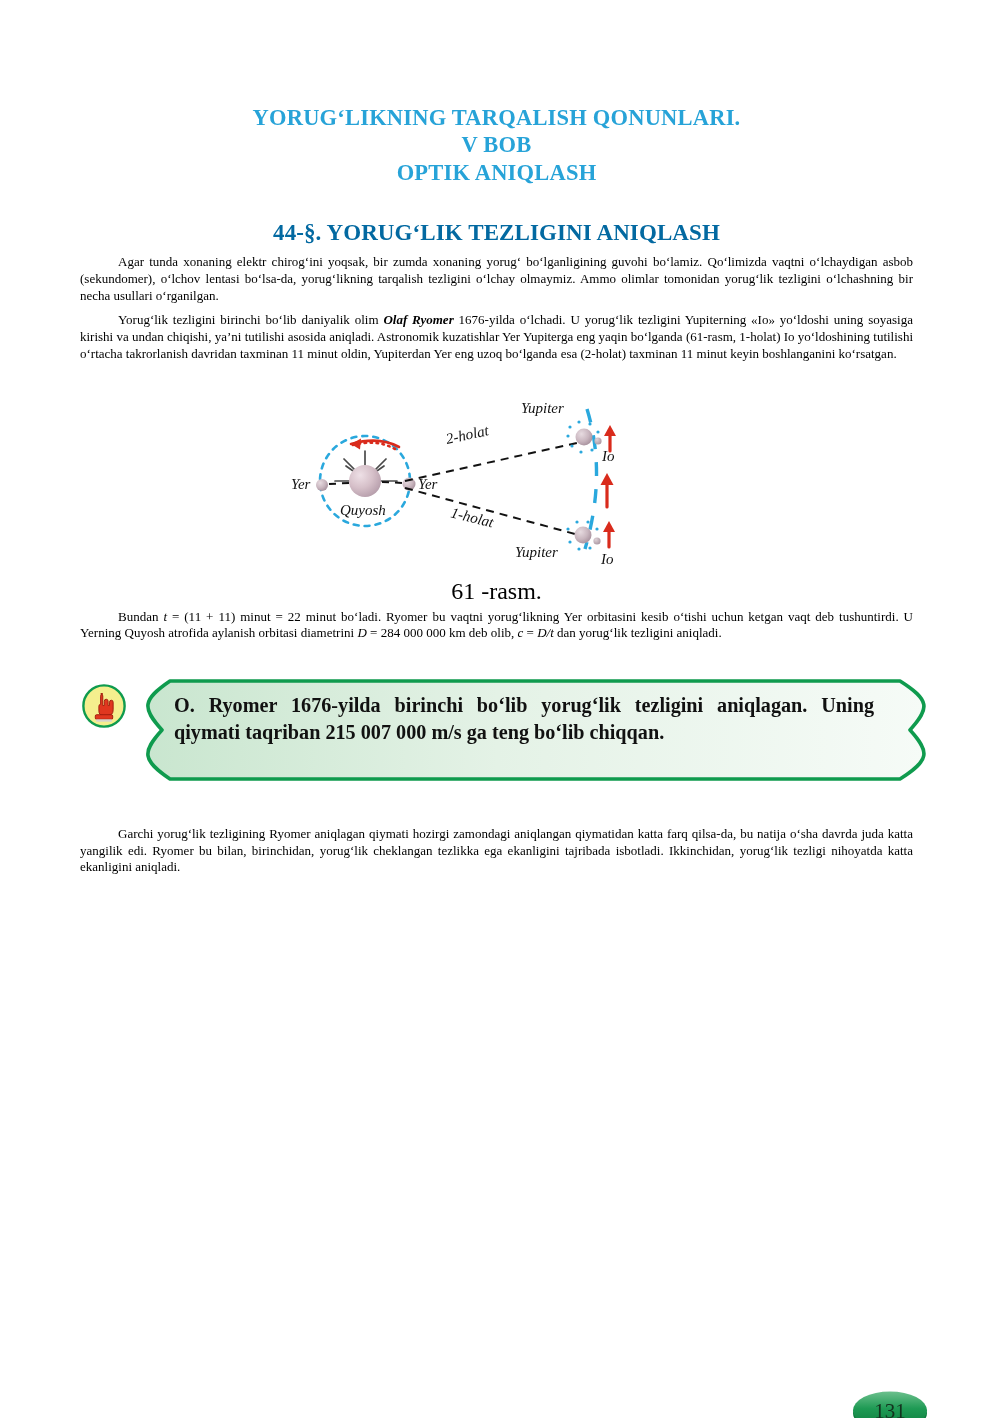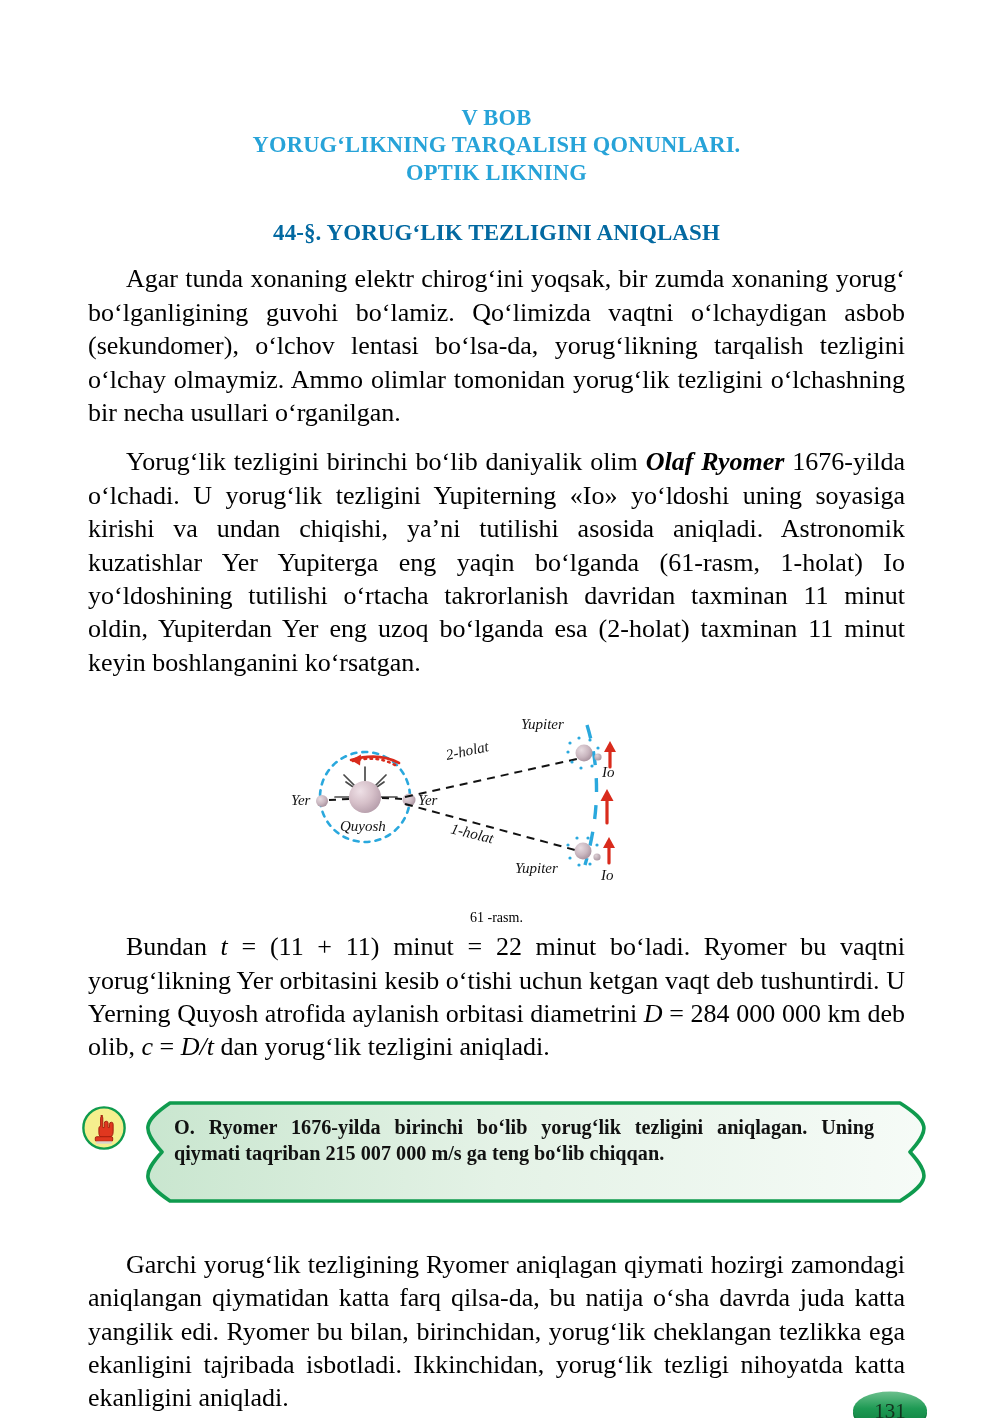--- a/index.html
+++ b/index.html
@@ -49,45 +49,45 @@
   .subhead {
     color: #27a3d8;
     font-weight: bold;
     font-size: 19.5px;
     margin-top: 40px;
     margin-left: 38px;
   }
 
   
   p.body {
-    font-size: 26px;
+    font-size: 13px;
     line-height: 1.285;
     text-align: justify;
     text-justify: inter-word;
-    margin: 16px;
+    margin: 8px;
     hyphens: manual;
   }
   p.indent { text-indent: 38px; }
   .gap-1 { margin-top: 22px; }
   .gap-2 { margin-top: 18px; }
 
   i.term { font-style: italic; }
   b.name { font-weight: bold; font-style: italic; }
 
   
   .figure-wrap {
     margin-top: 26px;
     width: 100%;
     display: flex;
     flex-direction: column;
     align-items: center;
   }
   .figure-caption {
-    font-size: 14px;
-    margin-top: 20px;
+    font-size: 24px;
+    margin-top: 4px;
     text-align: center;
   }
 
   
   .callout-row {
     position: relative;
     margin-top: 36px;
     margin-left: 10px;
     height: 108px;
   }
@@ -136,23 +136,23 @@
     color: #14331f;
     padding-bottom: 2px;
   }
 </style>
 </head>
 <body>
 
 <div class="page">
 
   <div class="chapter-block">
+    <div class="chapter-line">YORUG‘LIKNING TARQALISH QONUNLARI.</div>
     <div class="chapter-line">V BOB</div>
-    <div class="chapter-line">YORUG‘LIKNING TARQALISH QONUNLARI.</div>
-    <div class="chapter-line">OPTIK LIKNING</div>
+    <div class="chapter-line">OPTIK ANIQLASH</div>
   </div>
 
   <div class="section-title">44-§. YORUG‘LIK TEZLIGINI ANIQLASH</div>
 
   <p class="body indent gap-1">Agar tunda xonaning elektr chirog‘ini  yoqsak,  bir zumda xonaning yorug‘ bo‘lganligining guvohi bo‘lamiz. Qo‘limizda vaqtni o‘lchaydigan asbob (sekundomer), o‘lchov lentasi  bo‘lsa-da, yorug‘likning tarqalish tezligini o‘lchay olmaymiz. Ammo olimlar tomonidan yorug‘lik tezligini o‘lchashning  bir necha usullari o‘rganilgan.</p>
 
 
   <p class="body indent gap-2"><span>Yorug‘lik tezligini birinchi bo‘lib daniyalik olim </span><b class="name">Olaf Ryomer</b><span> 1676-yilda  o‘lchadi. U yorug‘lik tezligini Yupiterning  «Io»  yo‘ldoshi uning soyasiga kirishi va undan chiqishi, ya’ni tutilishi asosida aniqladi. Astronomik kuzatishlar Yer Yupiterga eng yaqin bo‘lganda (61-rasm, 1-holat) Io yo‘ldoshining tutilishi o‘rtacha takrorlanish davridan taxminan 11 minut  oldin, Yupiterdan Yer eng uzoq bo‘lganda esa (2-holat) taxminan 11 minut  keyin boshlanganini ko‘rsatgan.</span></p>
 
   <div class="figure-wrap">

